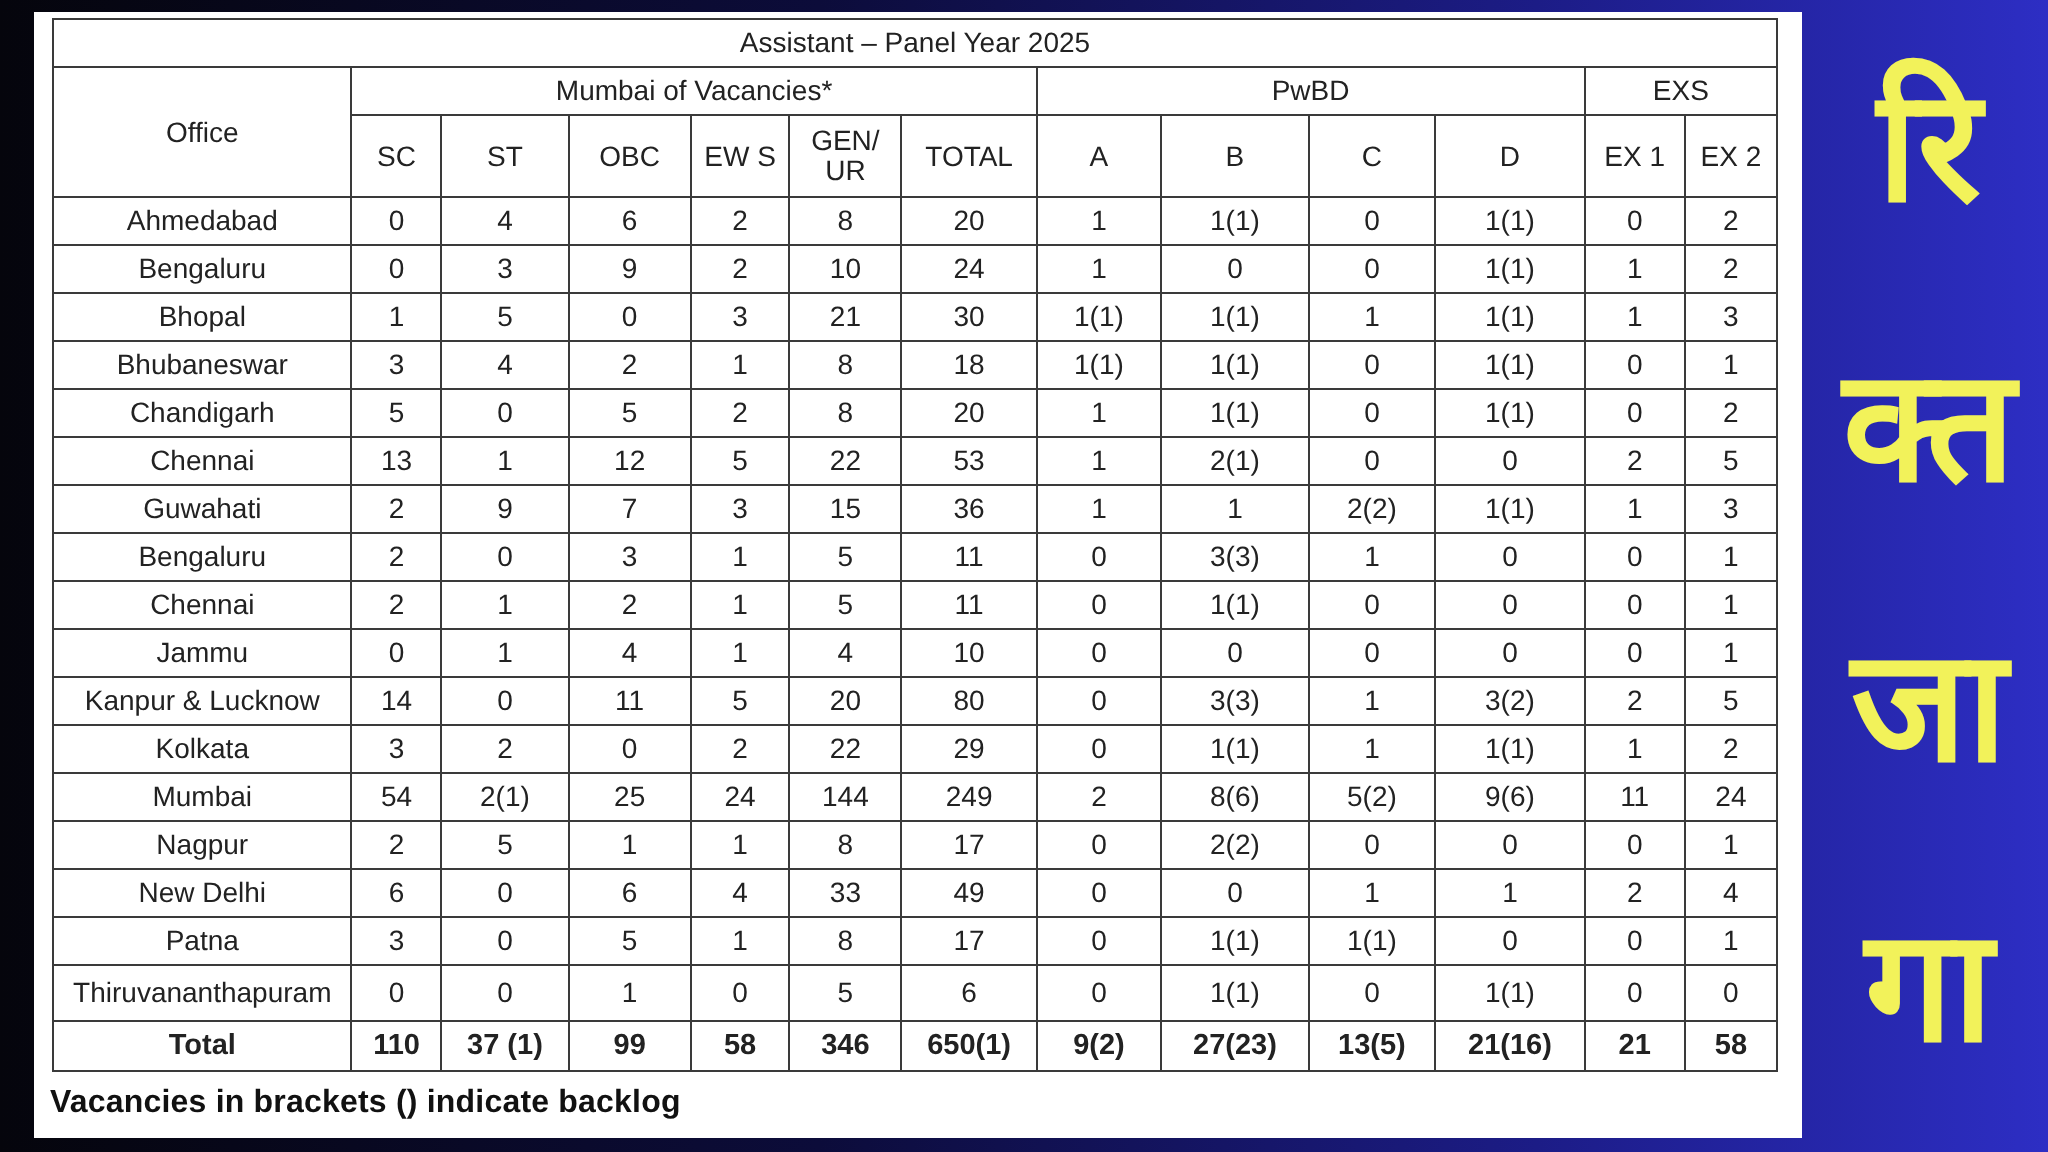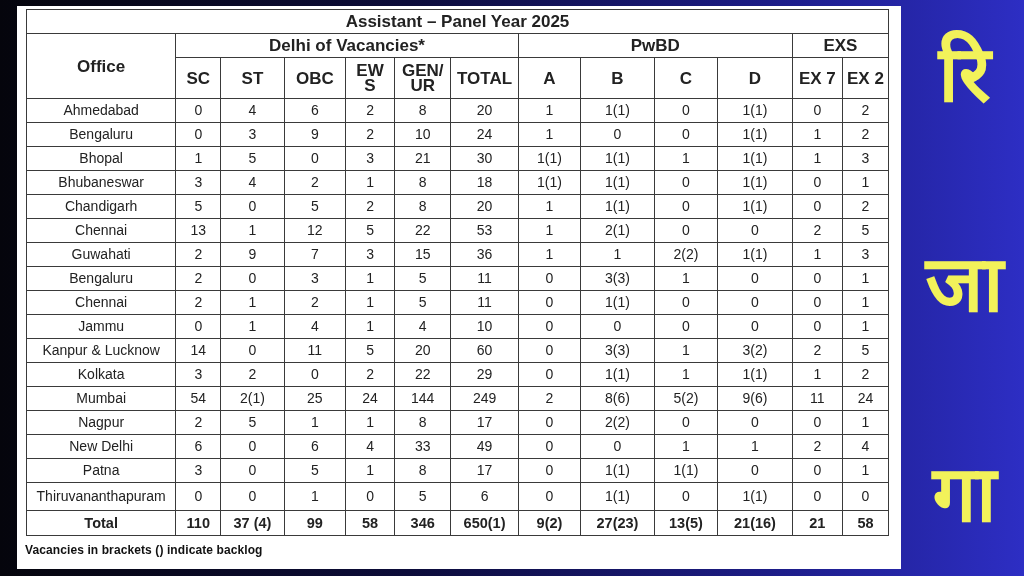--- a/index.html
+++ b/index.html
@@ -14,31 +14,31 @@
     }
     table.vac {
       position: absolute; left: 9px; top: 3px;
       border-collapse: collapse; width: 863px;
       font-family: "Liberation Sans", sans-serif; color: #222;
     }
     table.vac td, table.vac th {
       border: 1.6px solid #3a3a3a; padding: 0; text-align: center;
       font-size: 14px; line-height: 15px;
     }
-    table.vac th { font-weight: bold; font-size: 17px; }
+    table.vac th { font-weight: normal; font-size: 14px; }
     tr.title-row th { height: 23px; }
     tr.grp-row th { height: 23px; }
     tr.col-row th { height: 40px; }
     tr.data-row td { height: 23px; }
     tr.data-row.tall td { height: 27px; text-align: center; }
     tr.total-row td { height: 24px; font-weight: bold; font-size: 14.5px; }
     td.office { text-align: left; padding-left: 6px; font-size: 13.5px; }
     .footnote {
       position: absolute; left: 8px; top: 537px;
-      font-size: 12px; font-weight: bold; color: #111; letter-spacing: 0.1px;
+      font-size: 16px; font-weight: bold; color: #111; letter-spacing: 0.1px;
     }
     .side-title {
       position: absolute; left: 905px; top: 14px; width: 119px; height: 540px;
       display: flex; flex-direction: column; align-items: center; justify-content: space-between;
     }
     .side-title span {
       color: #f2f25a; font-weight: bold; font-size: 78px; line-height: 120px;
       font-family: "DejaVu Sans", sans-serif;
     }
   </style>
@@ -61,36 +61,36 @@
         <col style="width:73px">
         <col style="width:49px">
         <col style="width:45px">
     </colgroup>
     <thead>
       <tr class="title-row">
         <th colspan="13">Assistant – Panel Year 2025</th>
       </tr>
       <tr class="grp-row">
         <th rowspan="2">Office</th>
-        <th colspan="6">Delhi of Vacancies*</th>
+        <th colspan="6">Mumbai of Vacancies*</th>
         <th colspan="4">PwBD</th>
         <th colspan="2">EXS</th>
       </tr>
       <tr class="col-row" id="col-row">
           <th>SC</th>
           <th>ST</th>
           <th>OBC</th>
           <th style="padding: 0px 4px;">EW S</th>
           <th style="padding: 0px 4px;">GEN/ UR</th>
           <th>TOTAL</th>
           <th>A</th>
           <th>B</th>
           <th>C</th>
           <th>D</th>
-          <th>EX 7</th>
+          <th>EX 1</th>
           <th>EX 2</th>
         </tr>
     </thead>
     <tbody id="tbody">
         <tr class="data-row">
           <td class="office">Ahmedabad</td>
           <td>0</td>
           <td>4</td>
           <td>6</td>
           <td>2</td>
@@ -238,21 +238,21 @@
           <td>0</td>
           <td>1</td>
         </tr>
         <tr class="data-row">
           <td class="office">Kanpur &amp; Lucknow</td>
           <td>14</td>
           <td>0</td>
           <td>11</td>
           <td>5</td>
           <td>20</td>
-          <td>60</td>
+          <td>80</td>
           <td>0</td>
           <td>3(3)</td>
           <td>1</td>
           <td>3(2)</td>
           <td>2</td>
           <td>5</td>
         </tr>
         <tr class="data-row">
           <td class="office">Kolkata</td>
           <td>3</td>
@@ -339,34 +339,35 @@
           <td>0</td>
           <td>1(1)</td>
           <td>0</td>
           <td>1(1)</td>
           <td>0</td>
           <td>0</td>
         </tr>
         <tr class="total-row">
           <td class="office">Total</td>
           <td>110</td>
-          <td>37 (4)</td>
+          <td>37 (1)</td>
           <td>99</td>
           <td>58</td>
           <td>346</td>
           <td>650(1)</td>
           <td>9(2)</td>
           <td>27(23)</td>
           <td>13(5)</td>
           <td>21(16)</td>
           <td>21</td>
           <td>58</td>
         </tr>
       </tbody>
   </table>
   <div class="footnote">Vacancies in brackets () indicate backlog</div>
 </div>
 
 <div class="side-title" id="side-title">
     <span>रि</span>
+    <span>क्त</span>
     <span>जा</span>
     <span>गा</span>
   </div>
 
 </body></html>

